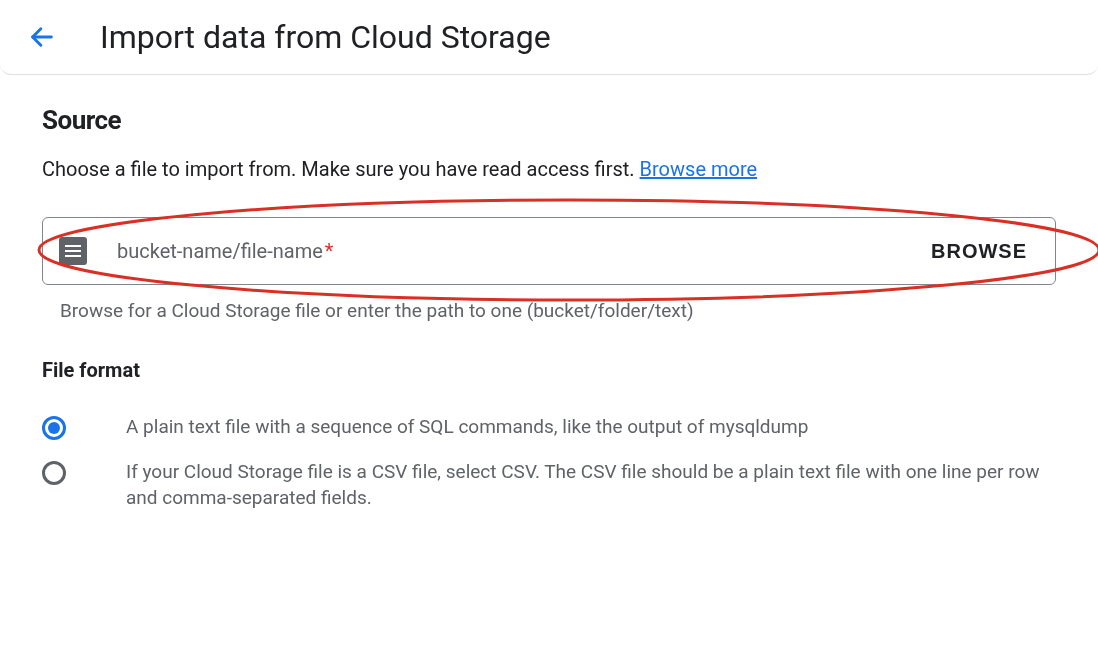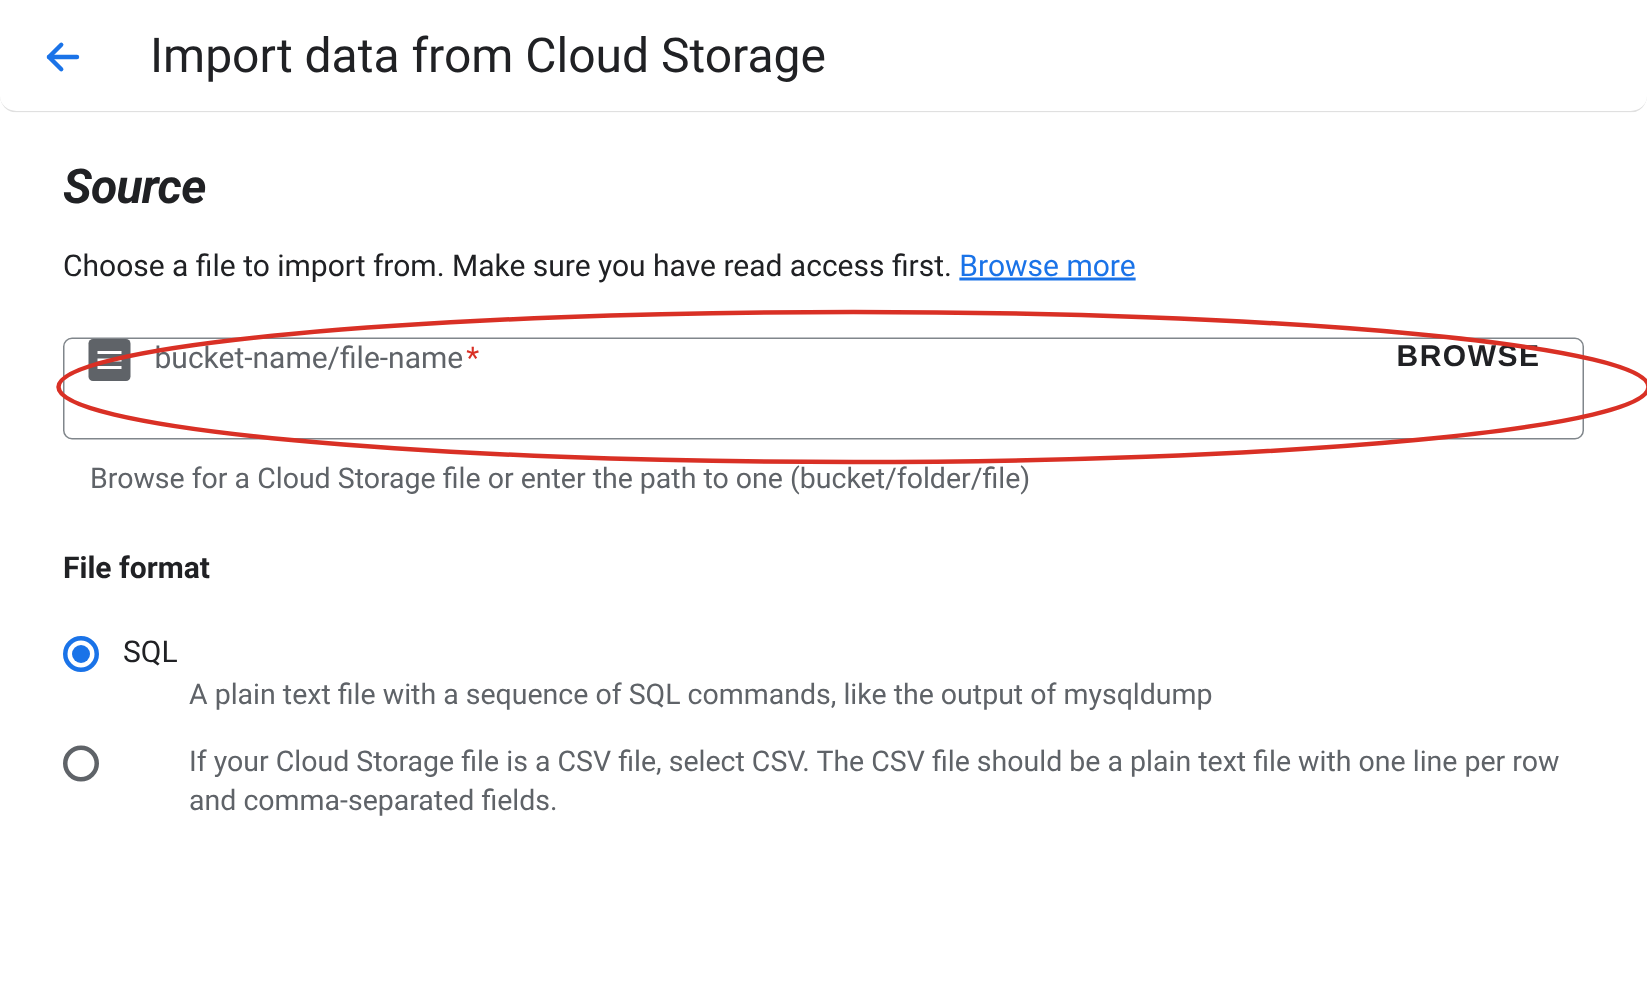--- a/index.html
+++ b/index.html
@@ -5,21 +5,21 @@
   * { box-sizing: border-box; }
   body {
     margin: 0;
     font-family: Roboto, "Helvetica Neue", Arial, sans-serif;
     color: #202124;
     background: #fff;
     width: 1098px;
   }
   .header {
     display: flex;
-    align-items: flex-end;
+    align-items: center;
     padding: 18px 24px;
     border-bottom: 1px solid #e0e0e0;
     border-radius: 11px;
   }
   .back-arrow {
     width: 36px;
     height: 36px;
     display: flex;
     align-items: center;
     justify-content: center;
@@ -30,48 +30,48 @@
   .page-title {
     font-size: 32px;
     font-weight: 400;
     color: #202124;
   }
   .content {
     padding: 24px 42px;
     position: relative;
   }
   .section-heading {
-    font-size: 32px;
+    font-size: 26px;
     font-weight: 700;
     margin: 6px 0 22px 0;
     letter-spacing: -0.5px;
-    font-style: italic;
   }
   .section-desc {
     font-size: 20px;
     color: #202124;
     margin-bottom: 36px;
   }
   .learn-more {
     color: #1a73e8;
     text-decoration: underline;
     cursor: pointer;
   }
   .input-wrapper {
     position: relative;
     margin-bottom: 10px;
   }
   .input-row {
     display: flex;
-    align-items: flex-start;
+    align-items: center;
     border: 1px solid #80868b;
     border-radius: 6px;
     height: 68px;
     padding: 0 22px 0 16px;
     background: #fff;
+    gap: 14px;
   }
   .file-icon {
     width: 28px;
     height: 28px;
     background: #5f6368;
     border-radius: 3px;
     display: flex;
     flex-direction: column;
     justify-content: center;
     align-items: center;
@@ -195,30 +195,29 @@
           <span></span>
           <span></span>
       </div>
       <div class="placeholder-text">
         <span>bucket-name/file-name</span><span class="required-star">*</span>
       </div>
       <button class="browse-btn">BROWSE</button>
     </div>
   </div>
 
-  <div class="helper-text">Browse for a Cloud Storage file or enter the path to one (bucket/folder/file)</div>
+  <div class="helper-text">Browse for a Cloud Storage file or enter the path to one (bucket/folder/text)</div>
 
   <div class="subheading">File format</div>
 
   <div class="radio-option">
     <div class="radio-circle radio-selected">
       <div class="radio-inner"></div>
     </div>
     <div class="option-text">
-      <div class="option-label">SQL</div>
       <div class="option-desc">A plain text file with a sequence of SQL commands, like the output of mysqldump</div>
     </div>
   </div>
 
   <div class="radio-option">
     <div class="radio-circle radio-unselected"></div>
     <div class="option-text">
       <div class="option-desc">If your Cloud Storage file is a CSV file, select CSV. The CSV file should be a plain text file with one line per row and comma-separated fields.</div>
     </div>
   </div>

